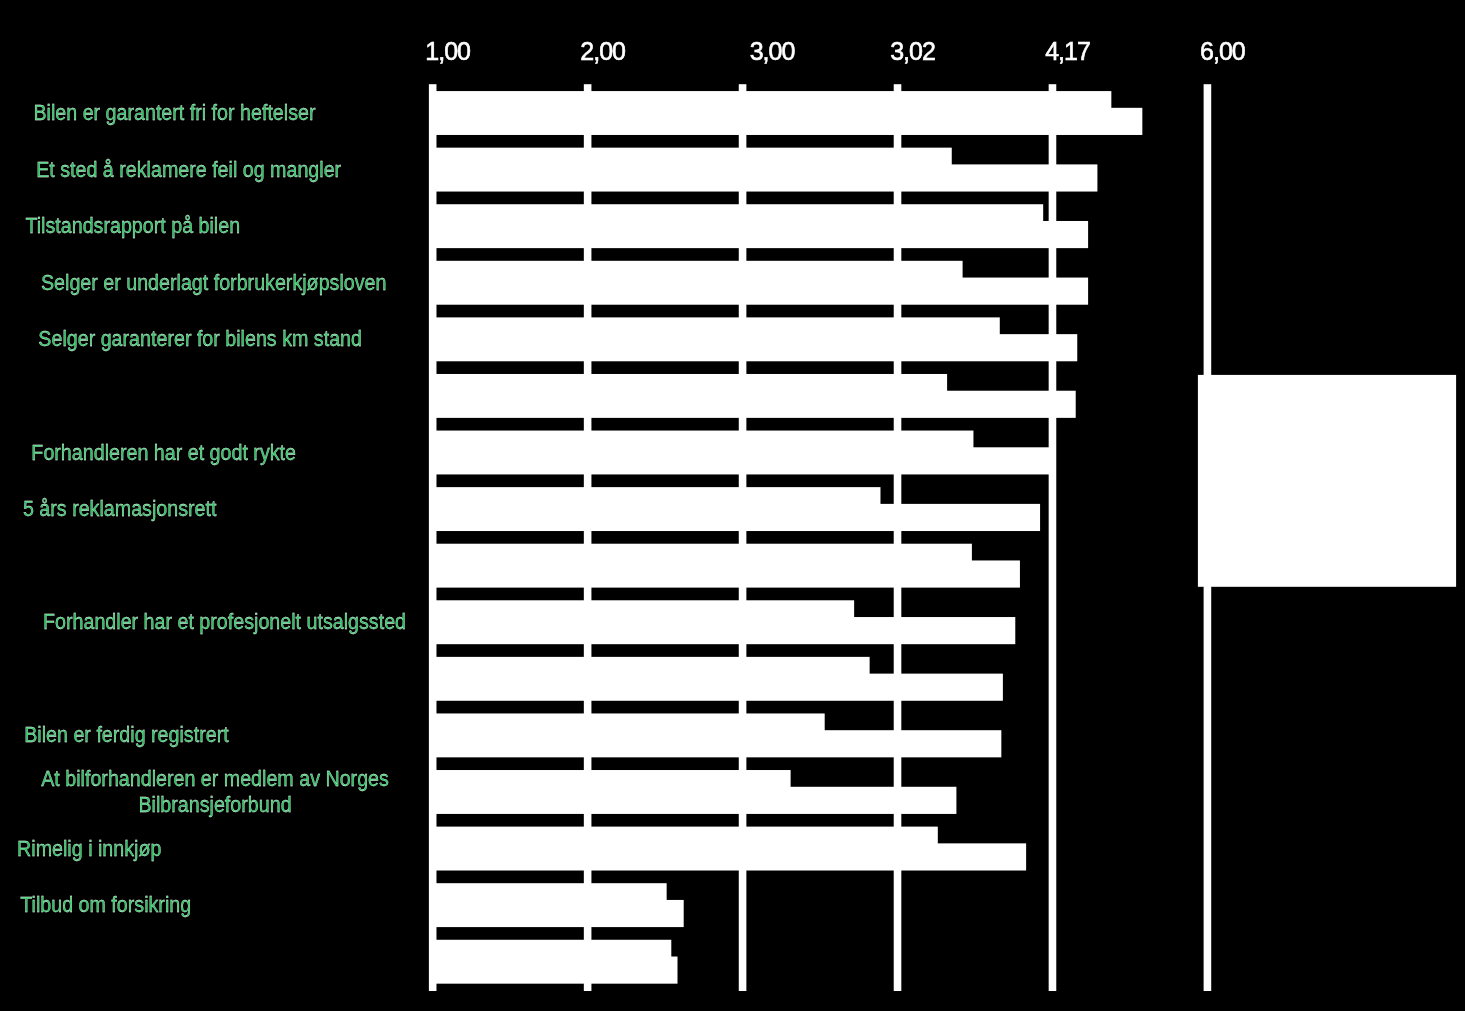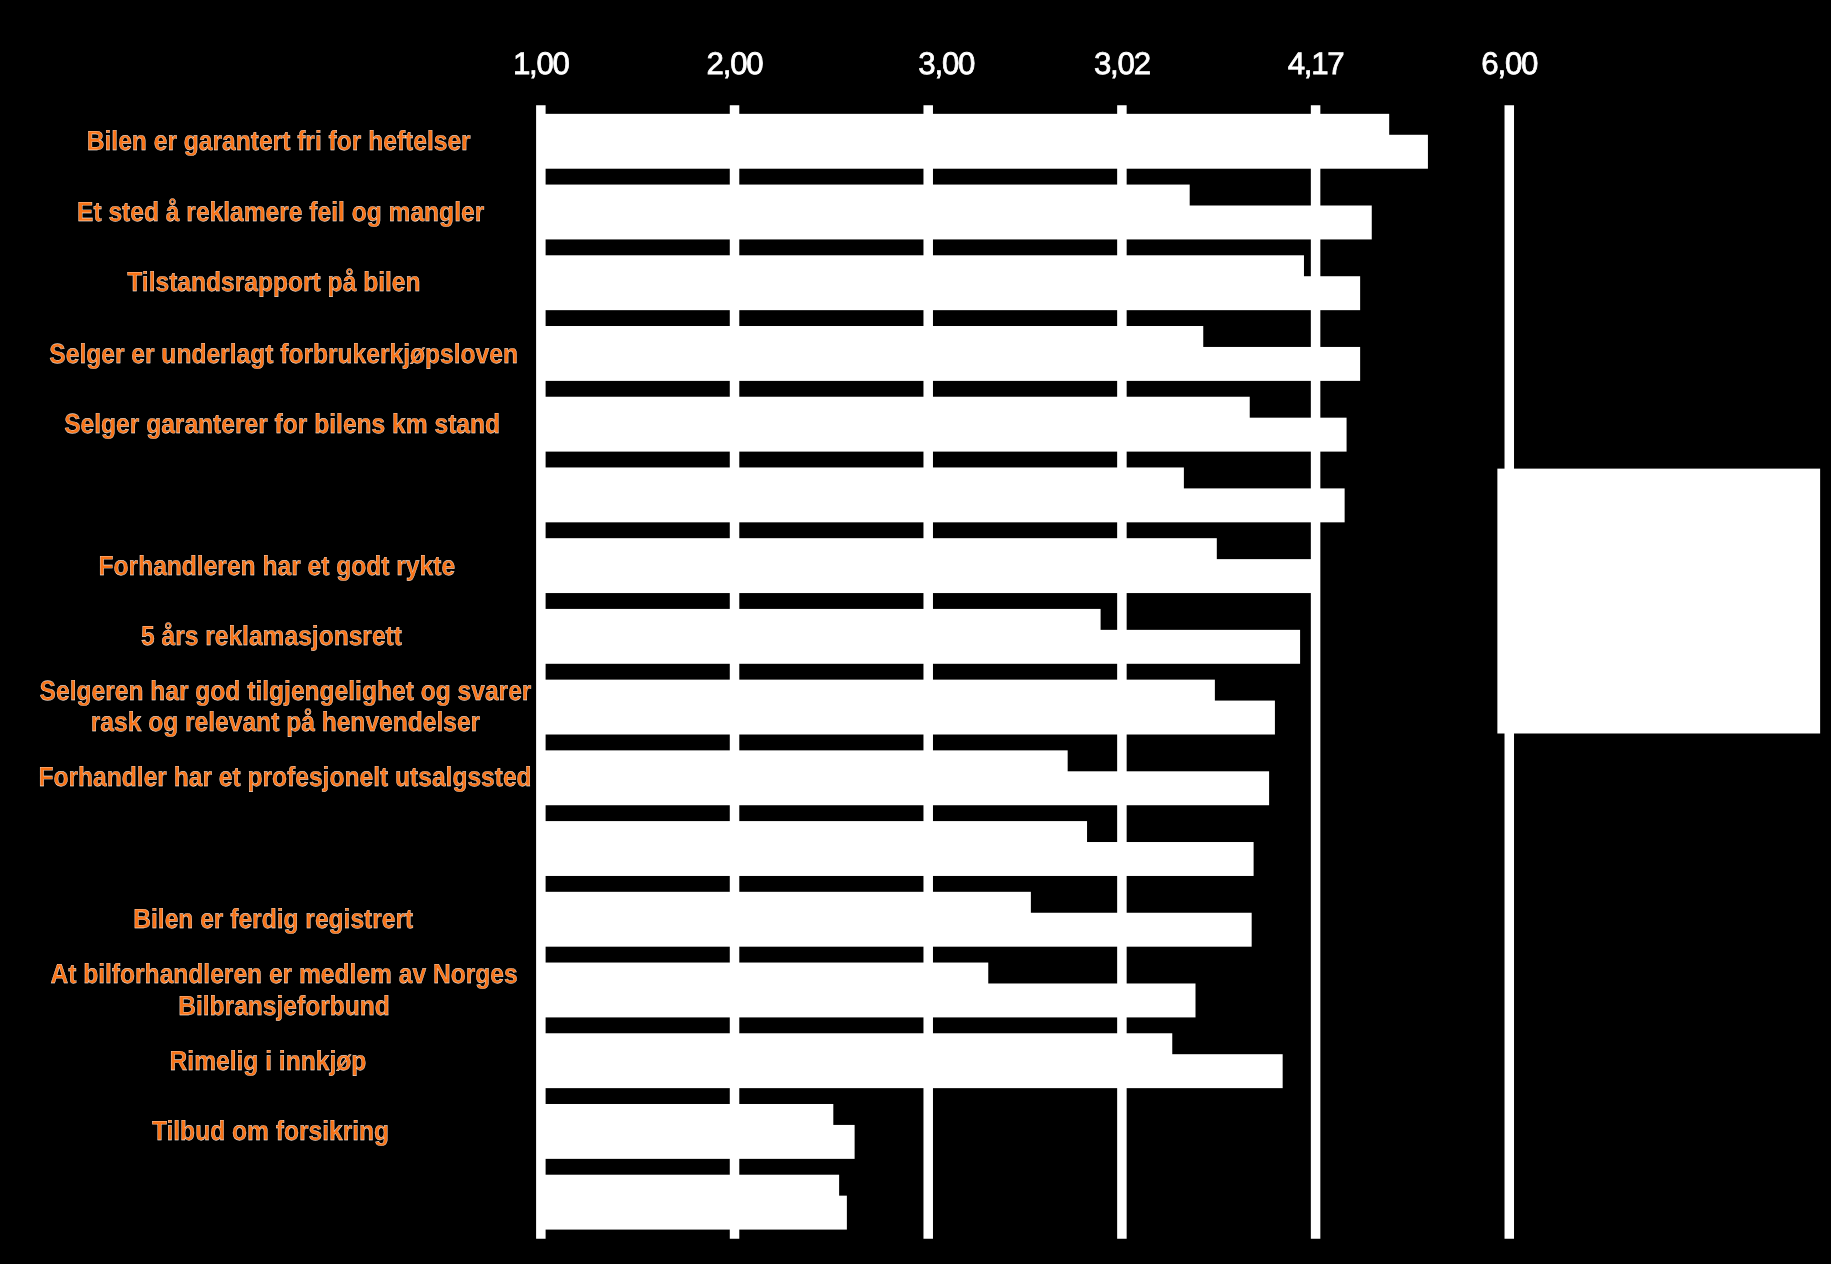--- a/index.html
+++ b/index.html
@@ -12,31 +12,31 @@
   }
   #chart{position:absolute;left:0;top:0;width:1465px;height:1011px;overflow:hidden;}
   #plot-svg{position:absolute;left:0;top:0;width:1465px;height:1011px;}
 
   
   .tick-label{
     position:absolute;top:38.5px;color:#ffffff;
     font-size:25px;letter-spacing:-1px;line-height:25px;
     text-align:center;white-space:nowrap;
     transform:translateX(-50%) translateZ(0);
+    margin-left:15px;
     -webkit-text-stroke:0.6px #ffffff;
   }
 
   
   .cat-label{
     position:absolute;left:0;width:410px;height:56.58px;
-    color:#f97316;font-size:22px;line-height:25.3px;
-    display:flex;align-items:center;justify-content:center;
+    color:#22c55e;font-size:22px;line-height:25.3px;
+    display:flex;align-items:center;justify-content:flex-start;
     text-align:center;white-space:pre;
     transform:translateZ(0);
-    font-weight:bold;
     -webkit-text-stroke:0.3px #ffffff;
   }
   .cat-label > span{
     display:inline-block;text-align:center;white-space:pre;
     transform:scaleX(0.894);transform-origin:right center;
   }
 </style>
 </head>
 <body>
 
@@ -95,22 +95,20 @@
   <div class="tick-label" style="left:1052.47px">4,17</div>
   <div class="tick-label" style="left:1207.41px">6,00</div>
 
   <div class="cat-label" style="top:84.47px"><span>Bilen er garantert fri for heftelser</span></div>
   <div class="cat-label" style="top:141.05px"><span>Et sted å reklamere feil og mangler</span></div>
   <div class="cat-label" style="top:197.63px"><span>Tilstandsrapport på bilen</span></div>
   <div class="cat-label" style="top:254.21px"><span>Selger er underlagt forbrukerkjøpsloven</span></div>
   <div class="cat-label" style="top:310.79px"><span>Selger garanterer for bilens km stand</span></div>
   <div class="cat-label" style="top:423.95px"><span>Forhandleren har et godt rykte</span></div>
   <div class="cat-label" style="top:480.53px"><span>5 års reklamasjonsrett</span></div>
-  <div class="cat-label" style="top:537.11px"><span>Selgeren har god tilgjengelighet og svarer
-rask og relevant på henvendelser</span></div>
   <div class="cat-label" style="top:593.69px"><span>Forhandler har et profesjonelt utsalgssted</span></div>
   <div class="cat-label" style="top:706.85px"><span>Bilen er ferdig registrert</span></div>
   <div class="cat-label" style="top:763.43px"><span>At bilforhandleren er medlem av Norges
 Bilbransjeforbund</span></div>
   <div class="cat-label" style="top:820.01px"><span>Rimelig i innkjøp</span></div>
   <div class="cat-label" style="top:876.59px"><span>Tilbud om forsikring</span></div>
 
 </div>
 
 </body></html>

